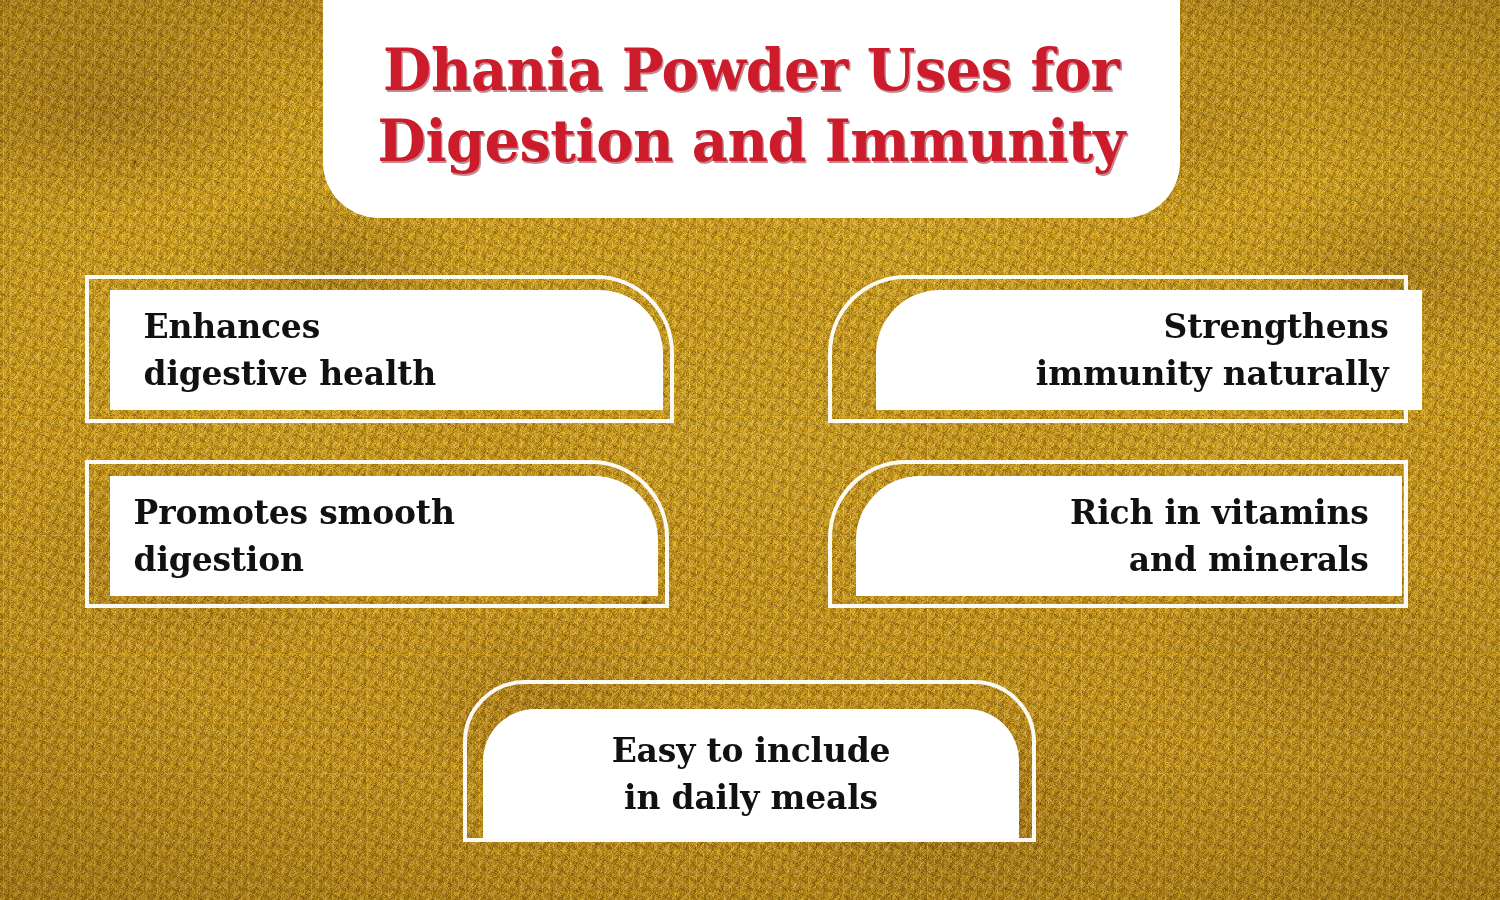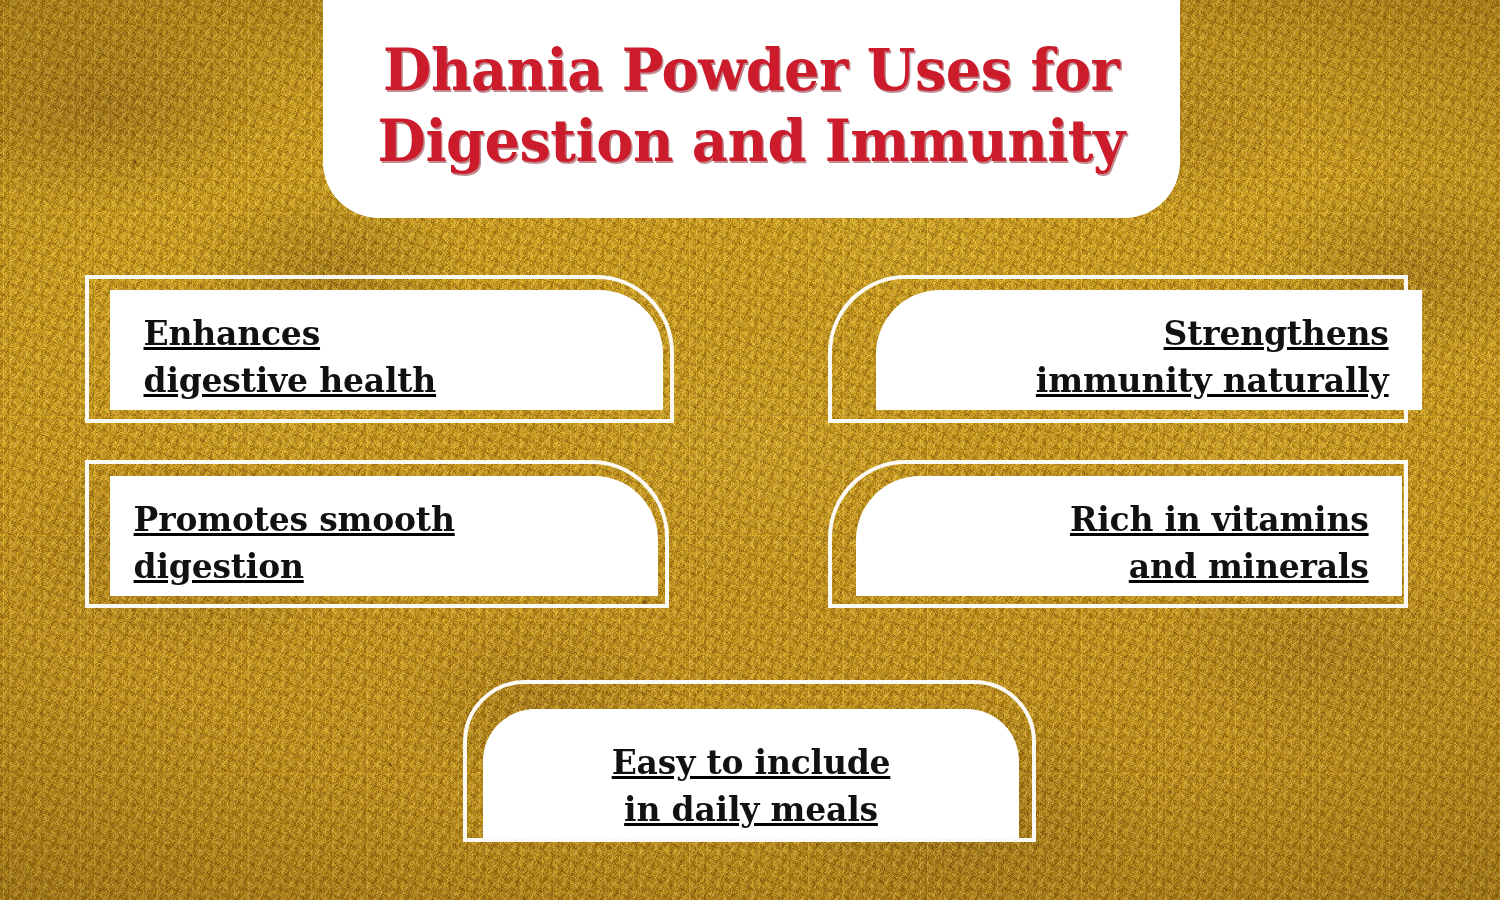--- a/index.html
+++ b/index.html
@@ -158,23 +158,22 @@
   .card-frame {
     position: absolute;
     border: 4px solid rgba(255,255,255,0.95);
     box-sizing: border-box;
   }
   .card-inner {
     position: absolute;
     background: #ffffff;
     box-sizing: border-box;
     display: flex;
-    align-items: flex-end;
+    align-items: center;
     padding: 6px 26px;
-    text-decoration: underline;
   }
   .card-text {
     font-family: "DejaVu Serif", "Liberation Serif", serif;
     font-weight: bold;
     font-size: 34px;
     line-height: 1.38;
     color: #111111;
     white-space: pre-line;
     width: 100%;
     transform: scaleX(0.97);

